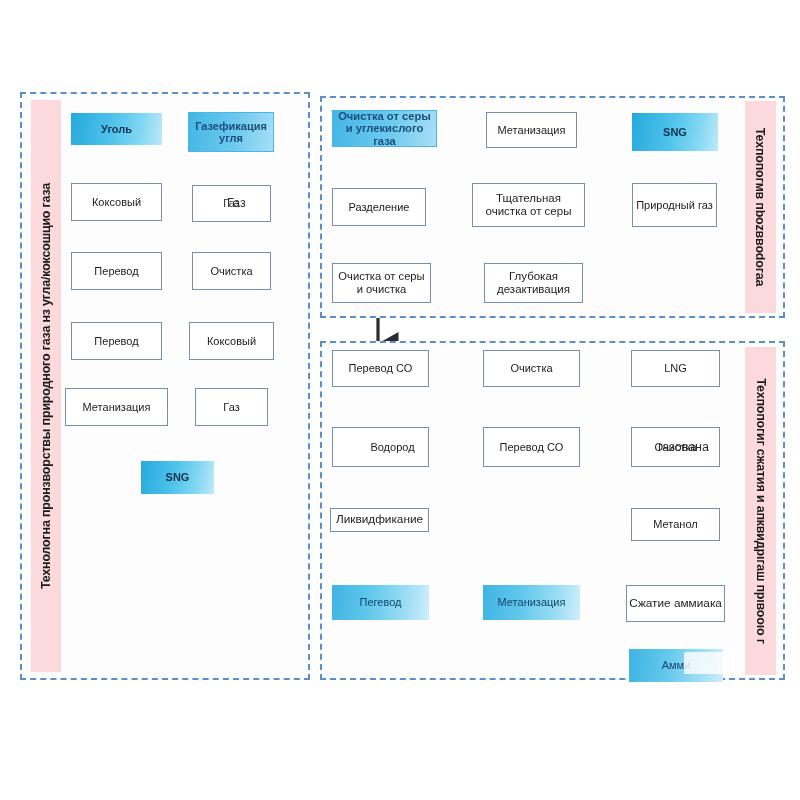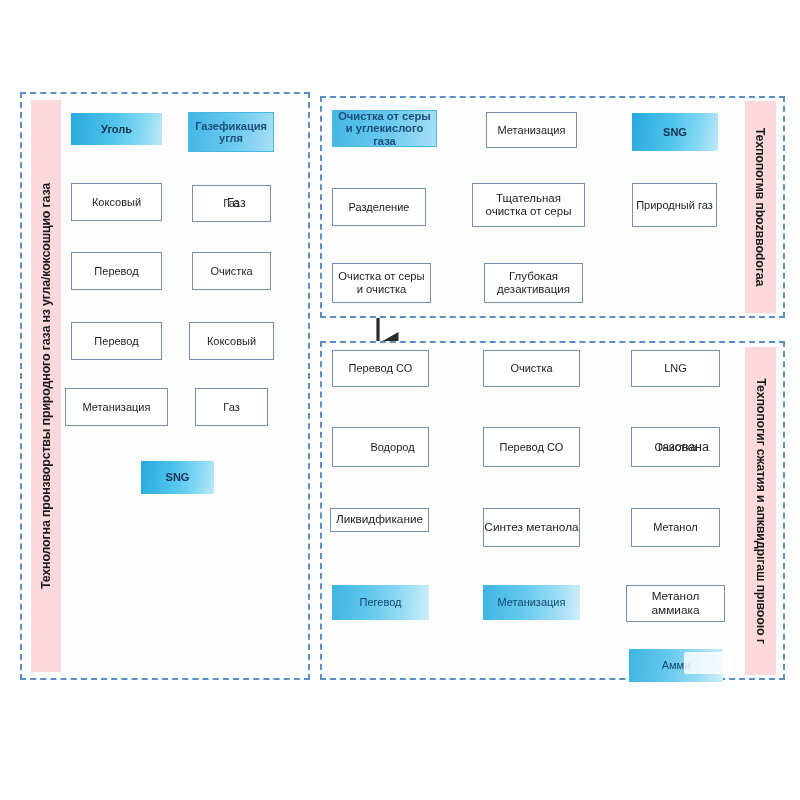--- a/index.html
+++ b/index.html
@@ -270,38 +270,35 @@
   <div class="box blue2" style="left:332px;top:585px;width:97px;height:35px;">
     <span>Пегевод</span>
   </div>
 
   <div class="box plain" style="left:483px;top:350px;width:97px;height:37px;">
     <span>Очистка</span>
   </div>
   <div class="box plain" style="left:483px;top:427px;width:97px;height:40px;">
     <span>Перевод CO</span>
   </div>
-  <div class="box plain" style="left:483px;top:508px;width:97px;height:39px;font-size:11.8px;">
-    <span>Синтез метанола</span>
-  </div>
   <div class="box blue2" style="left:483px;top:585px;width:97px;height:35px;">
     <span>Метанизация</span>
   </div>
 
   <div class="box plain" style="left:631px;top:350px;width:89px;height:37px;">
     <span>LNG</span>
   </div>
   <div class="box plain" style="left:631px;top:427px;width:89px;height:40px;">
     <span>Очистка</span>
   </div>
   <div class="glitch" style="left:658px;top:440px;">газована</div>
-  <div class="box plain" style="left:631px;top:508px;width:89px;height:39px;">
+  <div class="box plain" style="left:631px;top:508px;width:89px;height:33px;">
     <span>Метанол</span>
   </div>
   <div class="box plain" style="left:626px;top:585px;width:99px;height:37px;font-size:11.8px;">
-    <span>Метанол аммиака</span>
+    <span>Сжатие аммиака</span>
   </div>
   <div class="box blue2" style="left:629px;top:649px;width:94px;height:33px;">
     <span>Амми</span>
   </div>
   <div class="whitepatch" style="left:684px;top:652px;width:50px;height:22px;border-radius:2px;"></div>
 
 </div>
 
 </body></html>

